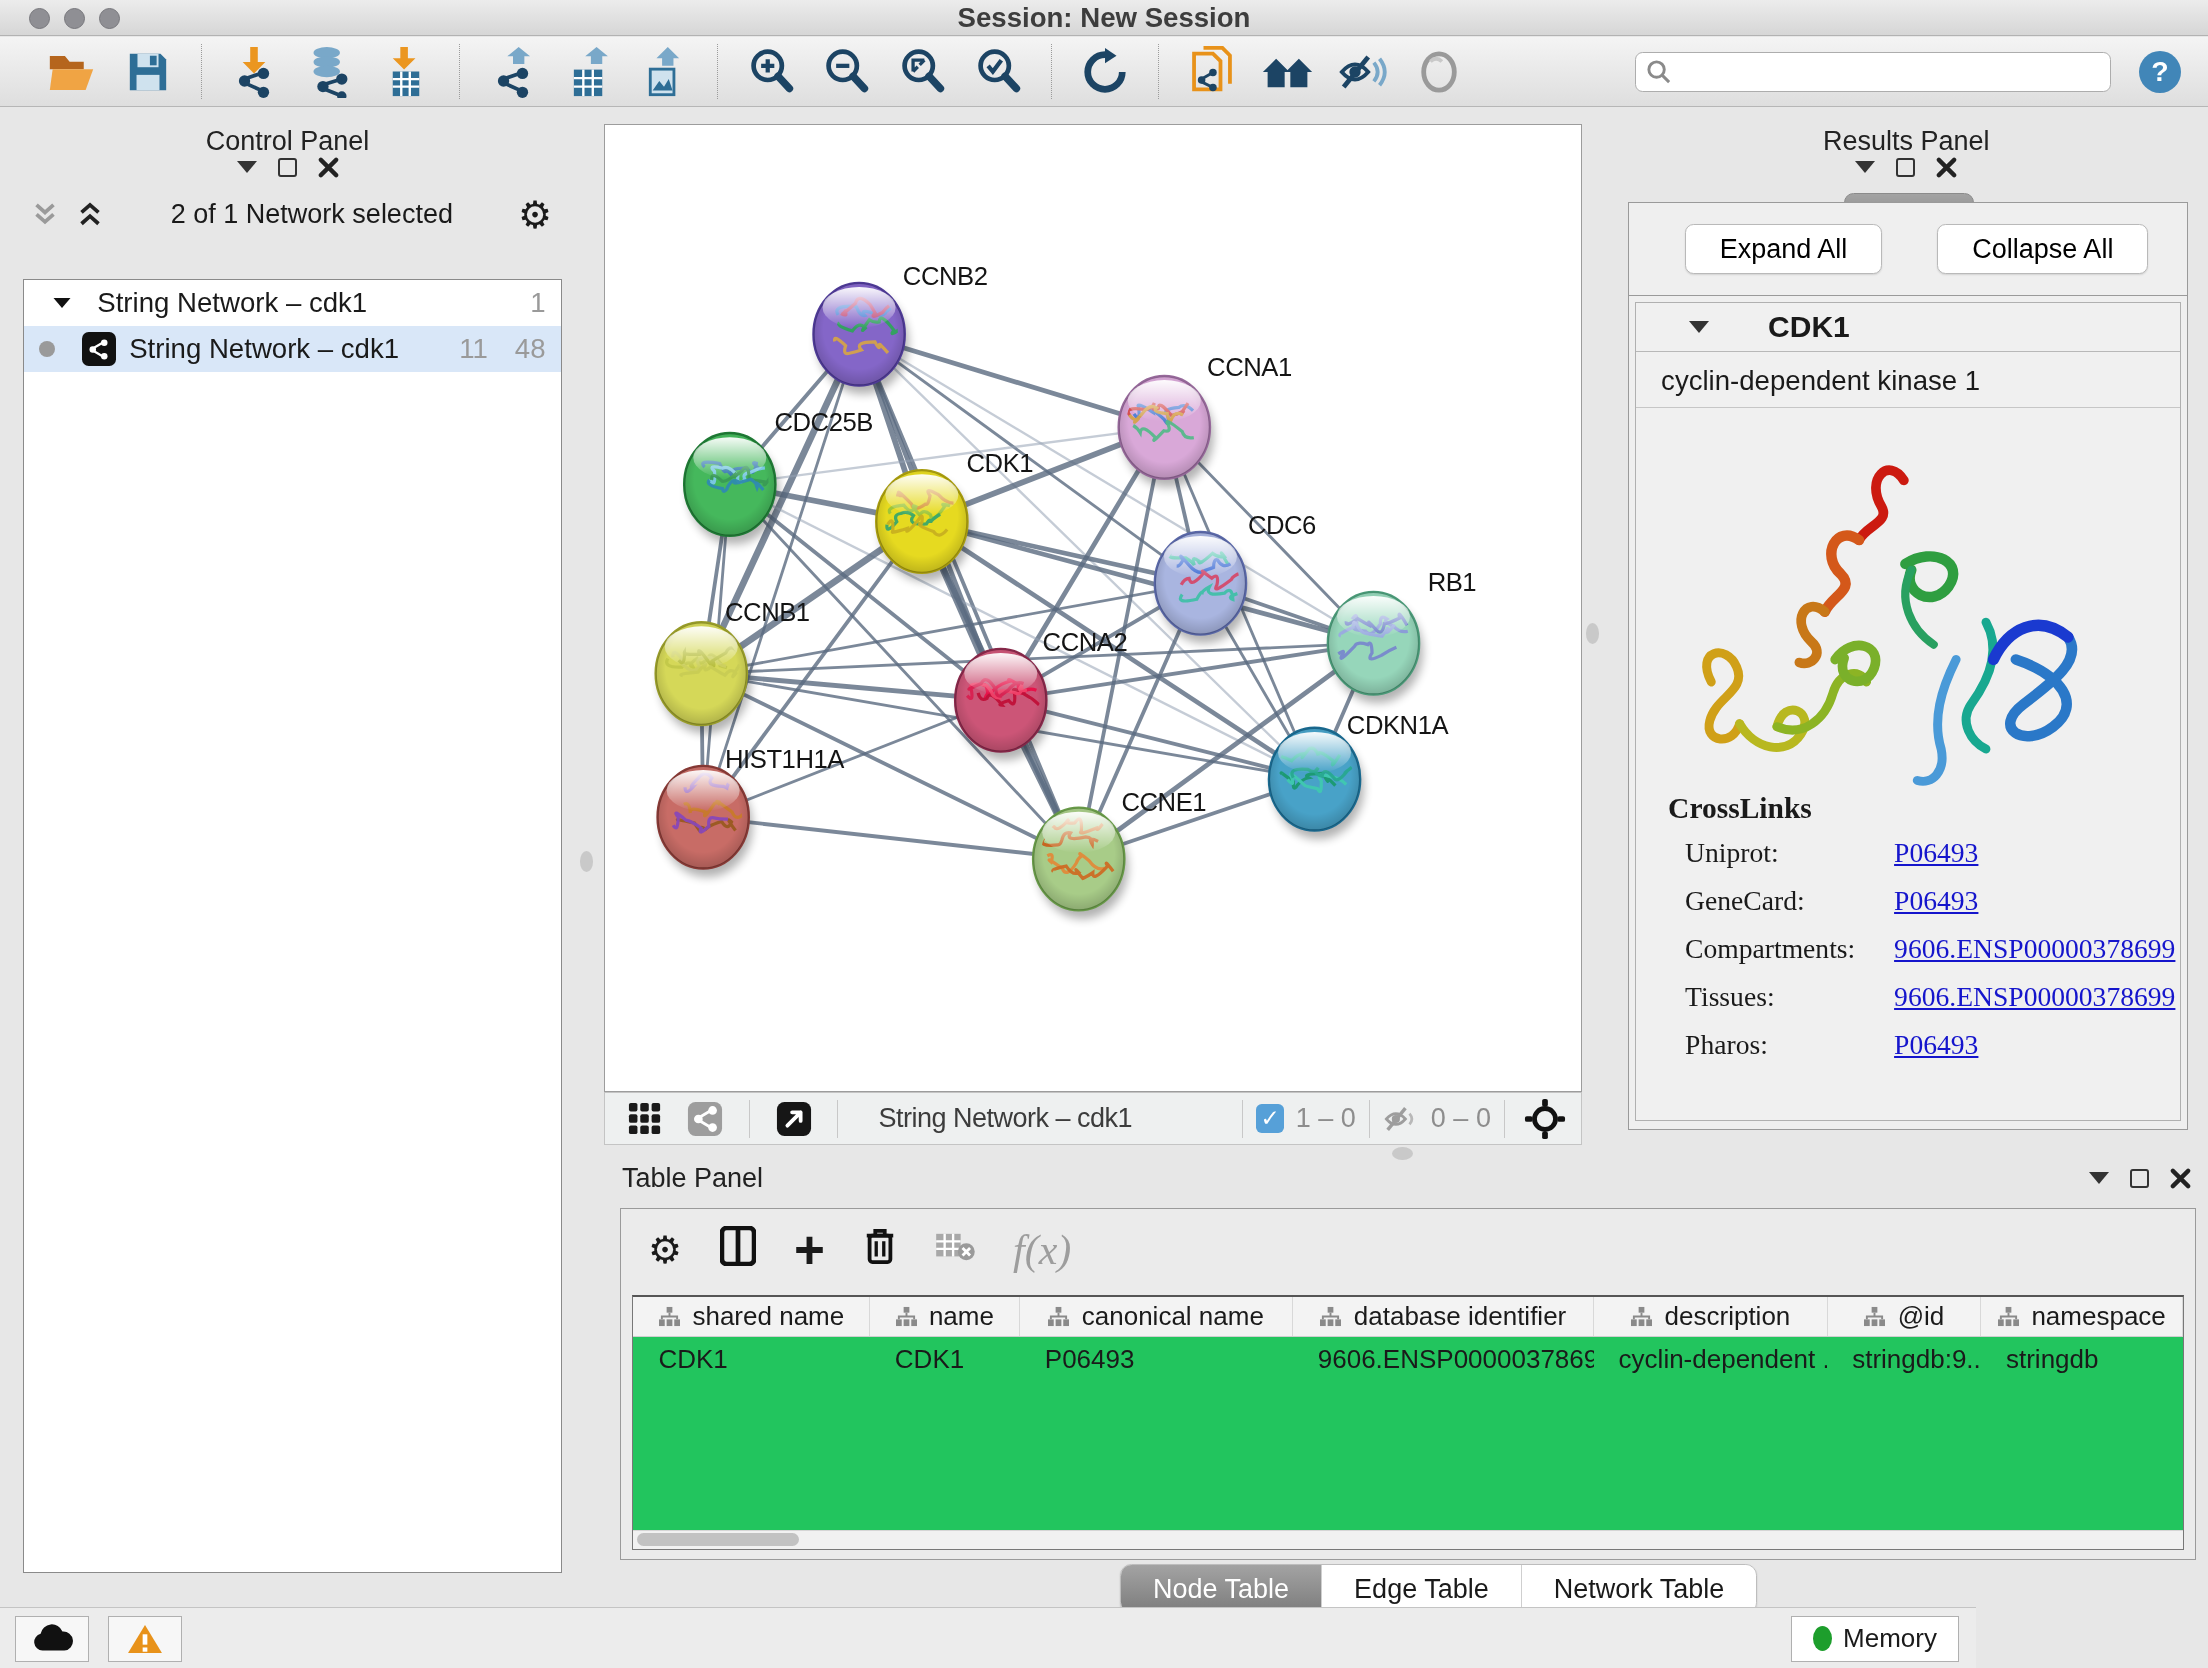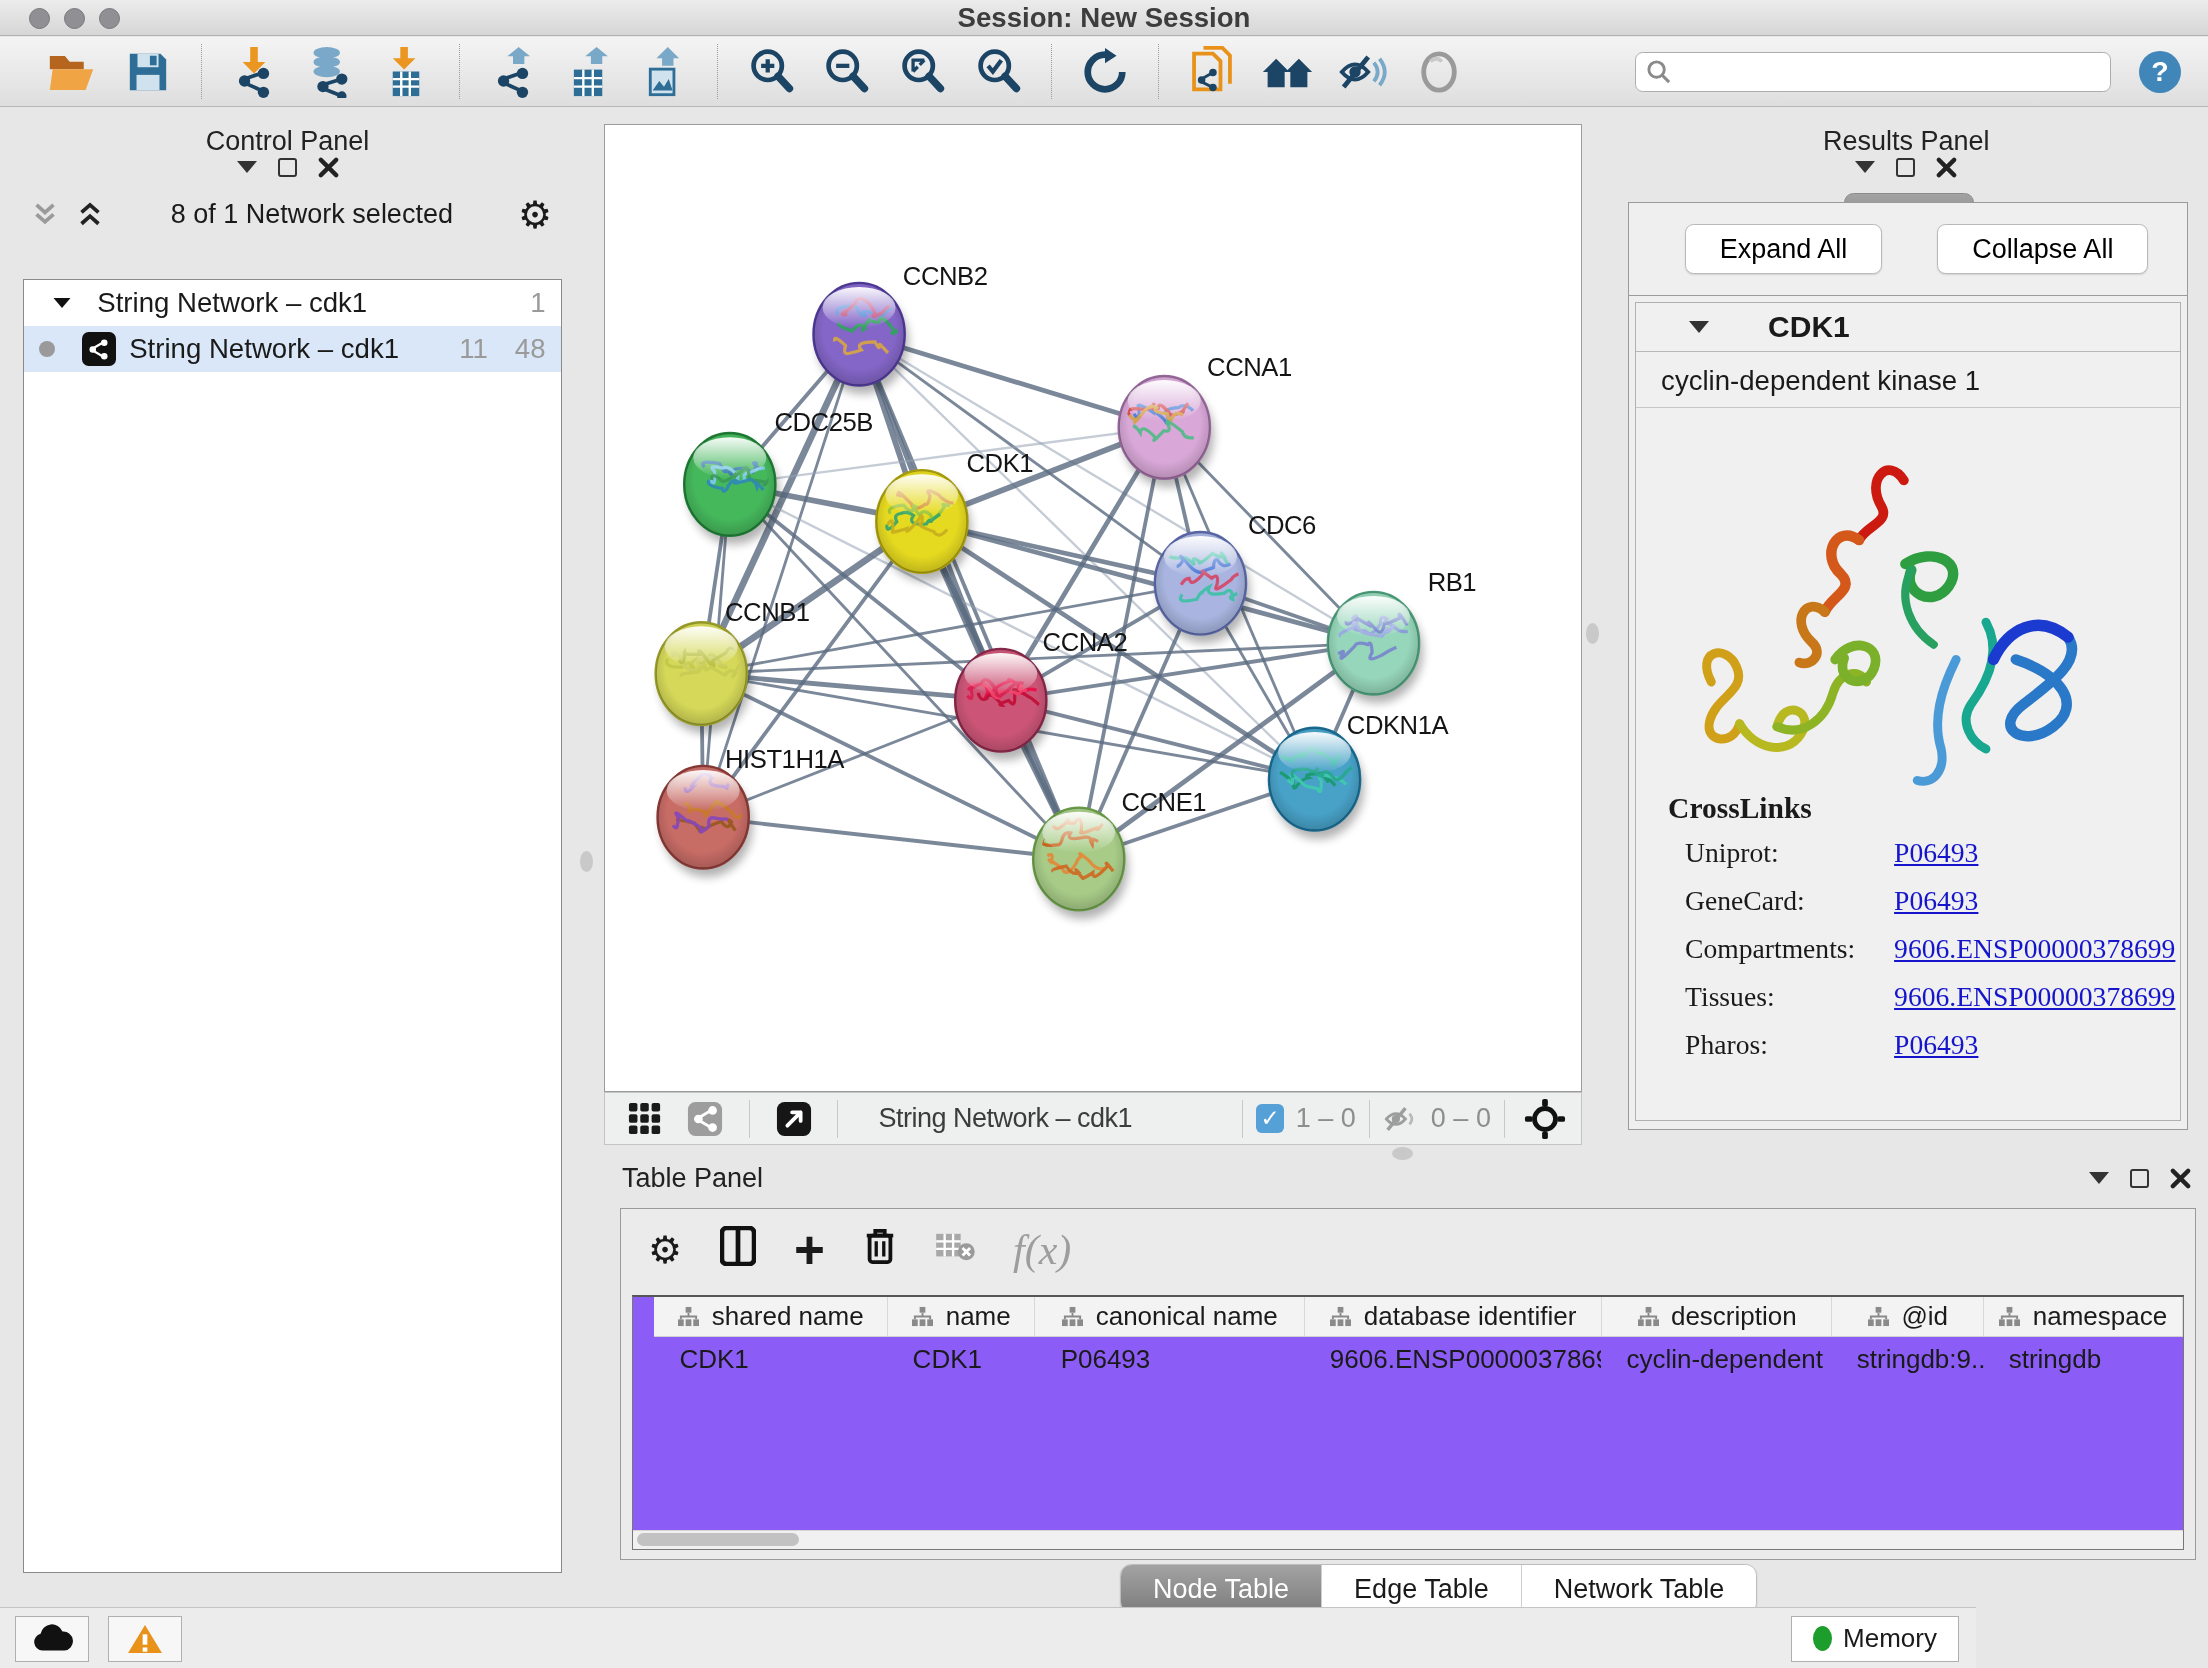--- a/index.html
+++ b/index.html
@@ -76,21 +76,21 @@
   .cl-label { width:209px; margin-left:17px; }
   .cl-value { color:#1515cc; text-decoration:underline; }
 
   
   .table-panel { position:absolute; left:574px; top:1157px; width:1626px; height:403px; }
   .tp-header { display:flex; justify-content:space-between; align-items:center; padding:5.7px 9.5px 7.6px 48px; }
   .tp-box { position:absolute; left:46px; right:3.8px; top:51px; bottom:0; background:#ebebeb; border:1.9px solid #9a9a9a; }
   .tp-toolbar { display:flex; align-items:center; height:82px; padding-left:27px; gap:38px; }
   .tp-tool { font-size:38px; }
   .tp-tool.disabled { color:#9d9d9d; }
-  .grid-table { position:absolute; left:11.4px; right:11.4px; top:86px; bottom:9.5px; background:#8b5cf6; border:1.9px solid #777; border-top:2.9px solid #555; overflow:hidden;padding-left:21px; }
+  .grid-table { position:absolute; left:11.4px; right:11.4px; top:86px; bottom:9.5px; background:#22c55e; border:1.9px solid #777; border-top:2.9px solid #555; overflow:hidden; }
   .g-headrow { display:flex; background:#f3f3f3; border-bottom:1px solid #cfcfcf; height:40px; }
   .g-hcell { display:flex; align-items:center; justify-content:center; gap:11.4px; font-size:26px; border-right:1px solid #d8d8d8; overflow:hidden; white-space:nowrap; }
   .g-row { display:flex; height:44px; }
   .g-cell { display:flex; align-items:center; font-size:26px; padding-left:25px; overflow:hidden; white-space:nowrap; }
   .hscroll { position:absolute; left:0; right:0; bottom:0; height:19px; background:#f1f1f1; border-top:1px solid #d5d5d5; }
   .hscroll .handle { position:absolute; left:3.8px; top:2.9px; width:162px; height:12.4px; background:#c2c2c2; border-radius:6.7px; }
 
   
   .bottom-tabs { position:absolute; left:1120px; top:1564px; display:flex; border-radius:11.4px; overflow:hidden;
     border:1px solid #bdbdbd; box-shadow:0 1px 1.9px rgba(0,0,0,.15); }
@@ -285,21 +285,21 @@
         </svg>
     </span>
   </div>
   <div class="cp-status">
     <svg width="32" height="28.5" viewBox="0 0 34 30">
         <path d="M8 4 l9 8 9 -8 M8 14 l9 8 9 -8" stroke="#9a9a9a" stroke-width="4" fill="none"></path>
       </svg>
     <svg width="32" height="28.5" viewBox="0 0 34 30" style="margin-left:13.3px">
         <path d="M8 12 l9 -8 9 8 M8 24 l9 -8 9 8" stroke="#222" stroke-width="4" fill="none"></path>
       </svg>
-    <span class="cp-status-text">8 of 1 Network selected</span>
+    <span class="cp-status-text">2 of 1 Network selected</span>
     <span style="font-size:38px">⚙</span>
   </div>
   <div class="tree-box">
     <div class="tree-row">
       <span class="tri-down" style="border-top-color:#111; margin:0 25px 0 13.3px; transform:scale(.85)"></span>
       <span style="flex:1">String Network – cdk1</span>
       <span class="count">1</span>
     </div>
     <div class="tree-row selected">
       <span class="dot-gray"></span>

